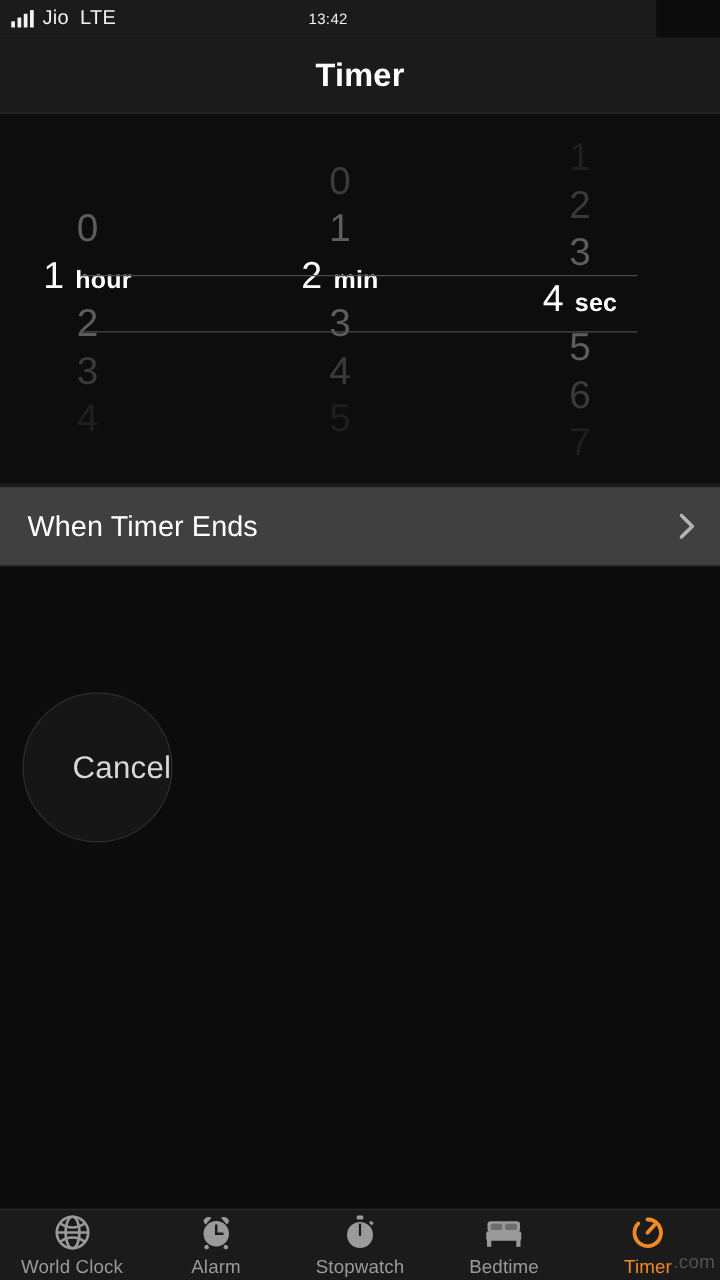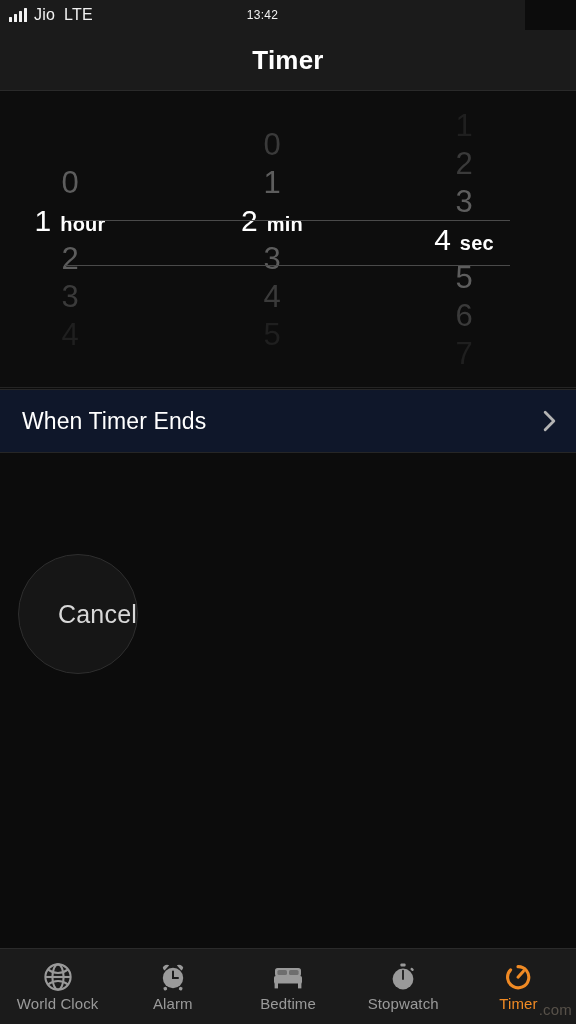--- a/index.html
+++ b/index.html
@@ -152,21 +152,21 @@
     top:128px; height:46px;
     border-top:1px solid #4a4a4a;
     border-bottom:1px solid #4a4a4a;
     pointer-events:none;
   }
 
   
   .row-ends {
     position:absolute; top:389px; left:0;
     width:576px; height:64px;
-    background:#0f172a;
+    background:#404040;
     display:flex; align-items:center;
     border-top:1px solid #262626;
     border-bottom:1px solid #262626;
   }
   .row-ends .label {
     margin-left:22px;
     color:#ffffff; font-size:23px; letter-spacing:.1px;
   }
   .row-ends .right {
     margin-left:auto; margin-right:20px;
@@ -196,21 +196,21 @@
   .btn-start {
     right:18px;
     background:#1d3a23;
     border:1px solid #3e7346;
     color:#4ad463;
   }
 
   
   .tabbar {
     position:absolute; bottom:0; left:0;
-    width:576px; height:76px;
+    width:576px; height:57px;
     background:#1b1b1b;
     border-top:1px solid #2b2b2b;
     display:flex;
   }
   .tab {
     flex:1 1 0;
     display:flex; flex-direction:column;
     align-items:center; justify-content:center;
     gap:3px; cursor:pointer;
     position:relative;
@@ -333,44 +333,44 @@
           <path d="M15 9.4 L15 16 L20 16" fill="none" stroke="#1b1b1b" stroke-width="2" stroke-linecap="round"></path>
           <rect x="5.6" y="25" width="3.4" height="3.4" rx="1.2" fill="#9a9a9a" transform="rotate(-22 7.3 26.7)"></rect>
           <rect x="21" y="25" width="3.4" height="3.4" rx="1.2" fill="#9a9a9a" transform="rotate(22 22.7 26.7)"></rect>
         </svg>
       </span>
       <span class="tlabel">Alarm</span>
     </div>
 
     <div class="tab">
       <span class="ticon">
+        <svg width="30" height="30" viewBox="0 0 30 30">
+          <rect x="12.4" y="1.4" width="5.2" height="3.2" rx="1.1" fill="#9a9a9a"></rect>
+          <circle cx="15" cy="17" r="10.4" fill="#9a9a9a"></circle>
+          <rect x="22.4" y="6.2" width="3.4" height="2.4" rx="1" fill="#9a9a9a" transform="rotate(42 24.1 7.4)"></rect>
+          <line x1="15" y1="17" x2="15" y2="8.6" stroke="#1b1b1b" stroke-width="1.8" stroke-linecap="round"></line>
+        </svg>
+      </span>
+      <span class="tlabel">Stopwatch</span>
+    </div>
+
+    <div class="tab">
+      <span class="ticon">
         <svg width="32" height="30" viewBox="0 0 32 30">
           <rect x="3" y="6" width="26" height="8.5" rx="2.6" fill="#9a9a9a"></rect>
           <rect x="5.4" y="8" width="9.6" height="5" rx="1.6" fill="#6e6e6e"></rect>
           <rect x="17" y="8" width="9.6" height="5" rx="1.6" fill="#6e6e6e"></rect>
           <rect x="2" y="14" width="28" height="7.5" rx="1.6" fill="#9a9a9a"></rect>
           <rect x="2.6" y="21" width="3.4" height="5.4" fill="#9a9a9a"></rect>
           <rect x="26" y="21" width="3.4" height="5.4" fill="#9a9a9a"></rect>
         </svg>
       </span>
       <span class="tlabel">Bedtime</span>
     </div>
 
-    <div class="tab">
-      <span class="ticon">
-        <svg width="30" height="30" viewBox="0 0 30 30">
-          <rect x="12.4" y="1.4" width="5.2" height="3.2" rx="1.1" fill="#9a9a9a"></rect>
-          <circle cx="15" cy="17" r="10.4" fill="#9a9a9a"></circle>
-          <rect x="22.4" y="6.2" width="3.4" height="2.4" rx="1" fill="#9a9a9a" transform="rotate(42 24.1 7.4)"></rect>
-          <line x1="15" y1="17" x2="15" y2="8.6" stroke="#1b1b1b" stroke-width="1.8" stroke-linecap="round"></line>
-        </svg>
-      </span>
-      <span class="tlabel">Stopwatch</span>
-    </div>
-
     <div class="tab active">
       <span class="ticon">
         <svg width="30" height="30" viewBox="0 0 30 30">
           <path d="M15 4.6 A10.6 10.6 0 1 1 7.6 7.8" fill="none" stroke="#f08a24" stroke-width="3.1" stroke-linecap="round"></path>
           <line x1="15" y1="15.2" x2="20.4" y2="9.2" stroke="#f08a24" stroke-width="3.1" stroke-linecap="round"></line>
         </svg>
       </span>
       <span class="tlabel">Timer</span>
       <span class="watermark">.com</span>
     </div>

